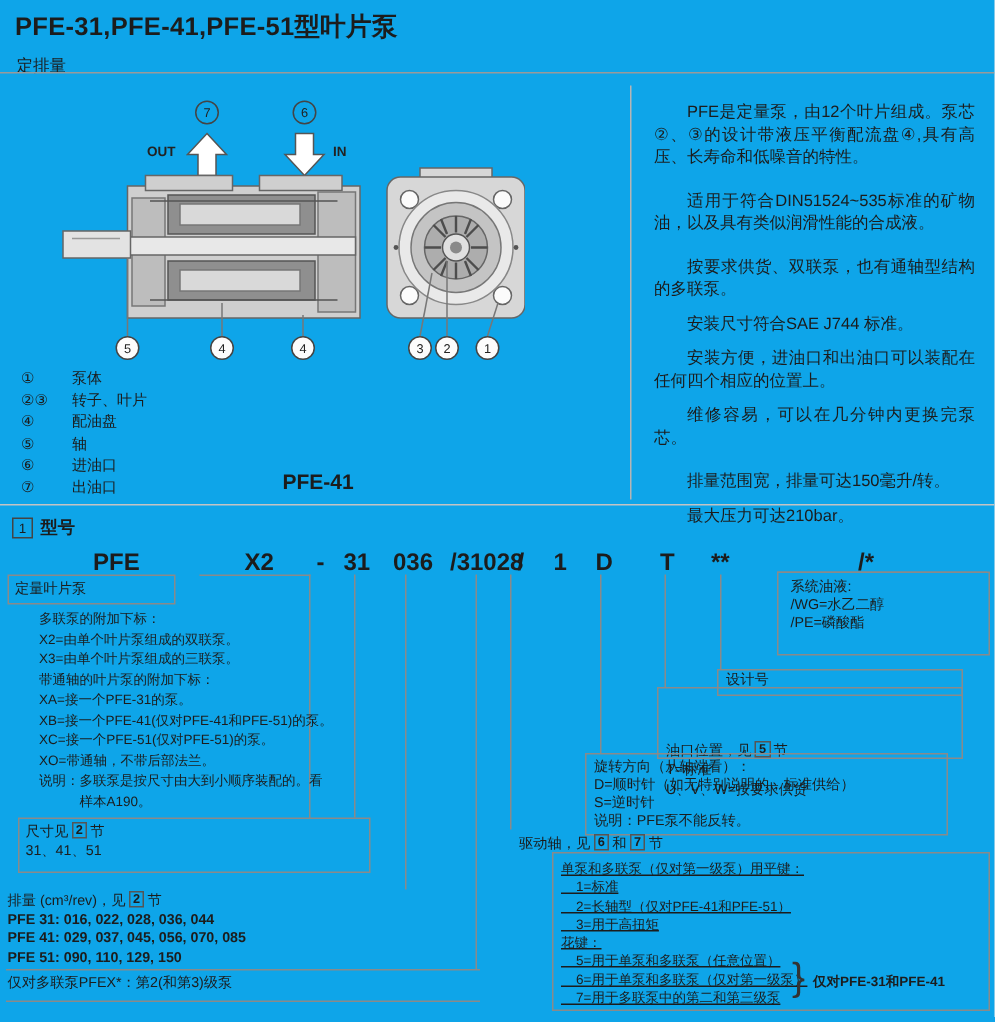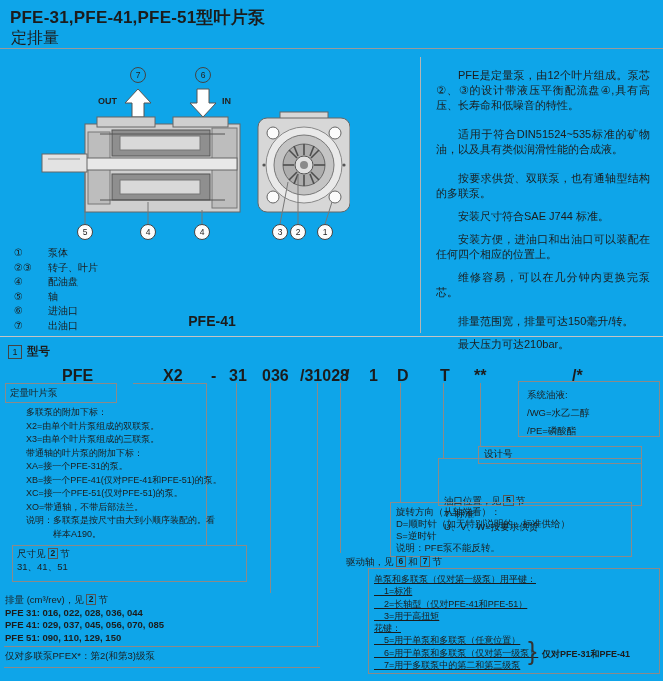--- a/index.html
+++ b/index.html
@@ -3,21 +3,21 @@
 <meta charset="utf-8">
 <style>
   html,body{margin:0;padding:0;background:#e8e8e8;}
   .page{
     position:relative;width:663px;height:681px;background:#0ea5e9;
     font-family:"Liberation Sans","DejaVu Sans",sans-serif;color:#1c1c1c;
     overflow:hidden;margin:0 auto;
   }
   .abs{position:absolute;}
   .title{left:10px;top:6px;font-size:17px;font-weight:bold;letter-spacing:.2px;}
-  .subtitle{left:11px;top:28px;font-size:16px;}
+  .subtitle{left:11px;top:36px;font-size:11px;}
   .rule{height:1px;background:#9a9a9a;}
   .vdiv{width:1px;background:#b5b5b5;}
   .caption{font-size:14px;font-weight:bold;text-align:center;}
   .legend{left:14px;top:246px;font-size:10px;line-height:14.6px;}
   .legend-row{display:flex;}
   .legend-num{width:34px;}
   .desc{left:428px;top:60px;width:230px;font-size:11px;line-height:15px;text-align:justify;}
   .desc p{margin:8px;text-indent:2em;}
   .desc p.gap{margin-top:14px;}
   .secnum{left:8px;top:345px;width:12px;height:12px;border:1px solid #444;font-size:9px;
@@ -242,21 +242,21 @@
     <div class="bold">PFE 31: 016, 022, 028, 036, 044</div>
     <div class="bold">PFE 41: 029, 037, 045, 056, 070, 085</div>
     <div class="bold">PFE 51: 090, 110, 129, 150</div>
   </div>
 
   <div class="hline" style="left:4px;top:646px;width:316px;"></div>
   <div class="abs small95" style="left:5px;top:650px;">仅对多联泵PFEX*：第2(和第3)级泵</div>
   <div class="hline" style="left:4px;top:667px;width:316px;"></div>
 
   <div class="box" style="left:518px;top:381px;width:140px;height:54px;">
-    <div class="small95 prelines" style="padding:4px 0 0 8px;line-height:18px;">系统油液:
+    <div class="small95 prelines" style="padding:4px 0 0 8px;line-height:12px;">系统油液:
 /WG=水乙二醇
 /PE=磷酸酯</div>
   </div>
 
   <div class="box" style="left:478px;top:446px;width:162px;height:16px;">
     <div class="small95" style="padding:1px 0 0 5px;">设计号</div>
   </div>
 
   <div class="box" style="left:438px;top:458px;width:202px;height:46px;">
     <div class="small95" style="padding:3px 0 8px 5px;line-height:13px;margin-top:32px;">

